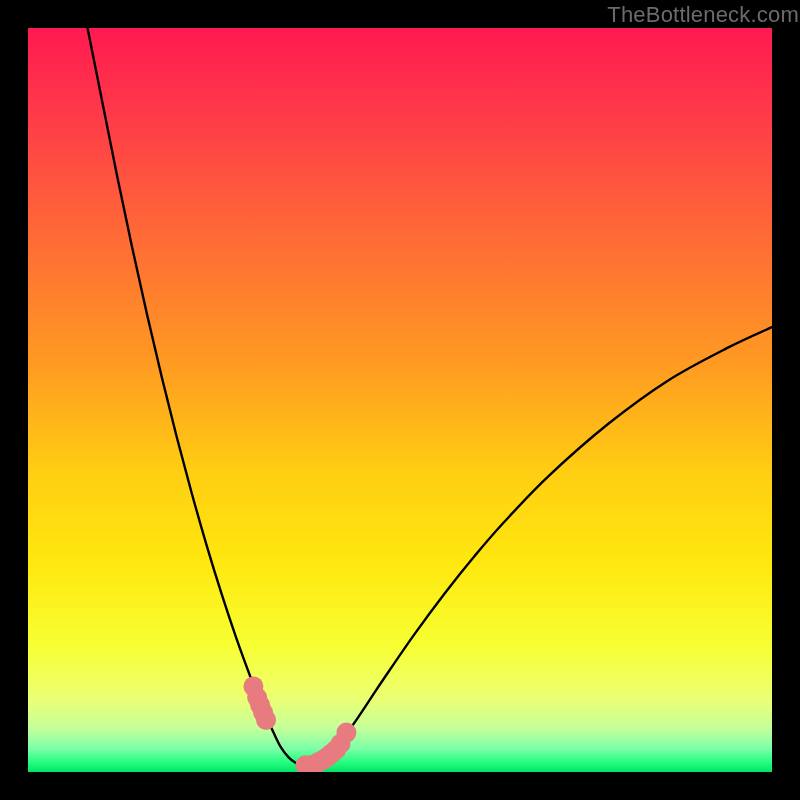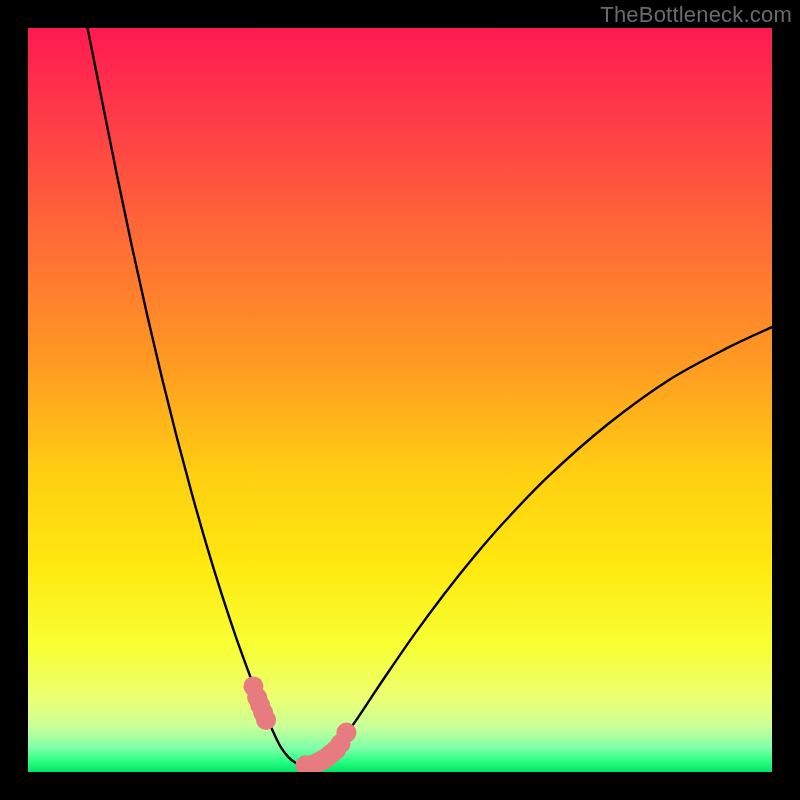--- a/index.html
+++ b/index.html
@@ -30,21 +30,21 @@
     inset: 0;
   }
   .curve {
     position: absolute;
     inset: 0;
     pointer-events: none;
   }
   .watermark {
     position: absolute;
     top: 2px;
-    right: 8px;
+    right: 1px;
     color: #6b6b6b;
     font-size: 22px;
     font-weight: 500;
     letter-spacing: 0.2px;
     user-select: none;
   }
 </style>
 </head>
 <body>
 

